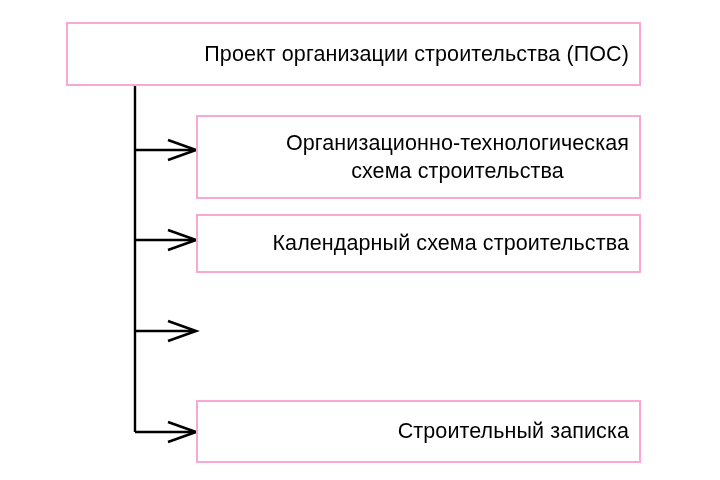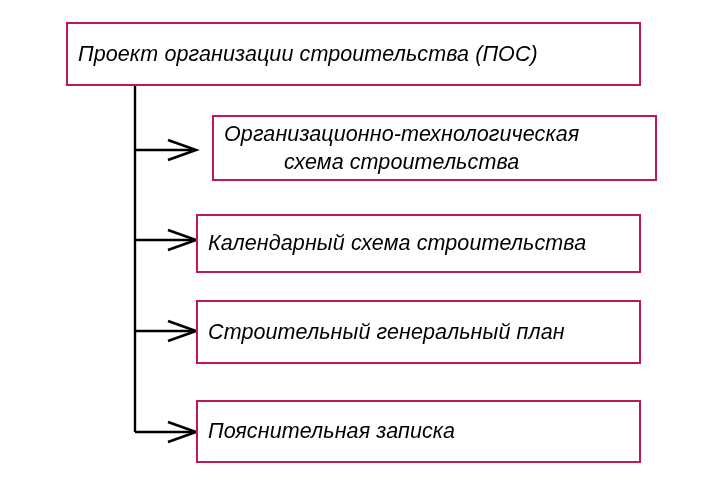--- a/index.html
+++ b/index.html
@@ -26,47 +26,46 @@
     position: absolute;
     left: 0;
     top: 0;
     width: 720px;
     height: 480px;
     pointer-events: none;
   }
   .node-box {
     position: absolute;
     box-sizing: border-box;
-    border: 2px solid #be185d;
+    border: 2px solid #f9a8d4;
     background: #ffffff;
     display: flex;
     align-items: center;
-    justify-content: flex-start;
+    justify-content: flex-end;
     text-align: center;
-    font-style: italic;
   }
   .node-label {
     font-size: 21.5px;
     line-height: 1.32;
     letter-spacing: 0.1px;
     padding: 0 10px;
     white-space: pre-line;
     color: #000000;
   }
   #node-root {
     left: 66px;
     top: 22px;
     width: 575px;
     height: 64px;
   }
   #node-child-0 {
-    left: 212px;
+    left: 196px;
     top: 115px;
     width: 445px;
-    height: 66px;
+    height: 84px;
   }
   #node-child-1 {
     left: 196px;
     top: 214px;
     width: 445px;
     height: 59px;
   }
   #node-child-2 {
     left: 196px;
     top: 300px;
@@ -116,21 +115,18 @@
 
   <div class="node-box" id="node-child-0">
     <span class="node-label">Организационно-технологическая
 схема строительства</span>
   </div>
 
   <div class="node-box" id="node-child-1">
     <span class="node-label">Календарный схема строительства</span>
   </div>
 
-  <div class="node-box" id="node-child-2">
-    <span class="node-label">Строительный генеральный план</span>
-  </div>
 
   <div class="node-box" id="node-child-3">
-    <span class="node-label">Пояснительная записка</span>
+    <span class="node-label">Строительный записка</span>
   </div>
 
 </div>
 
 </body></html>

